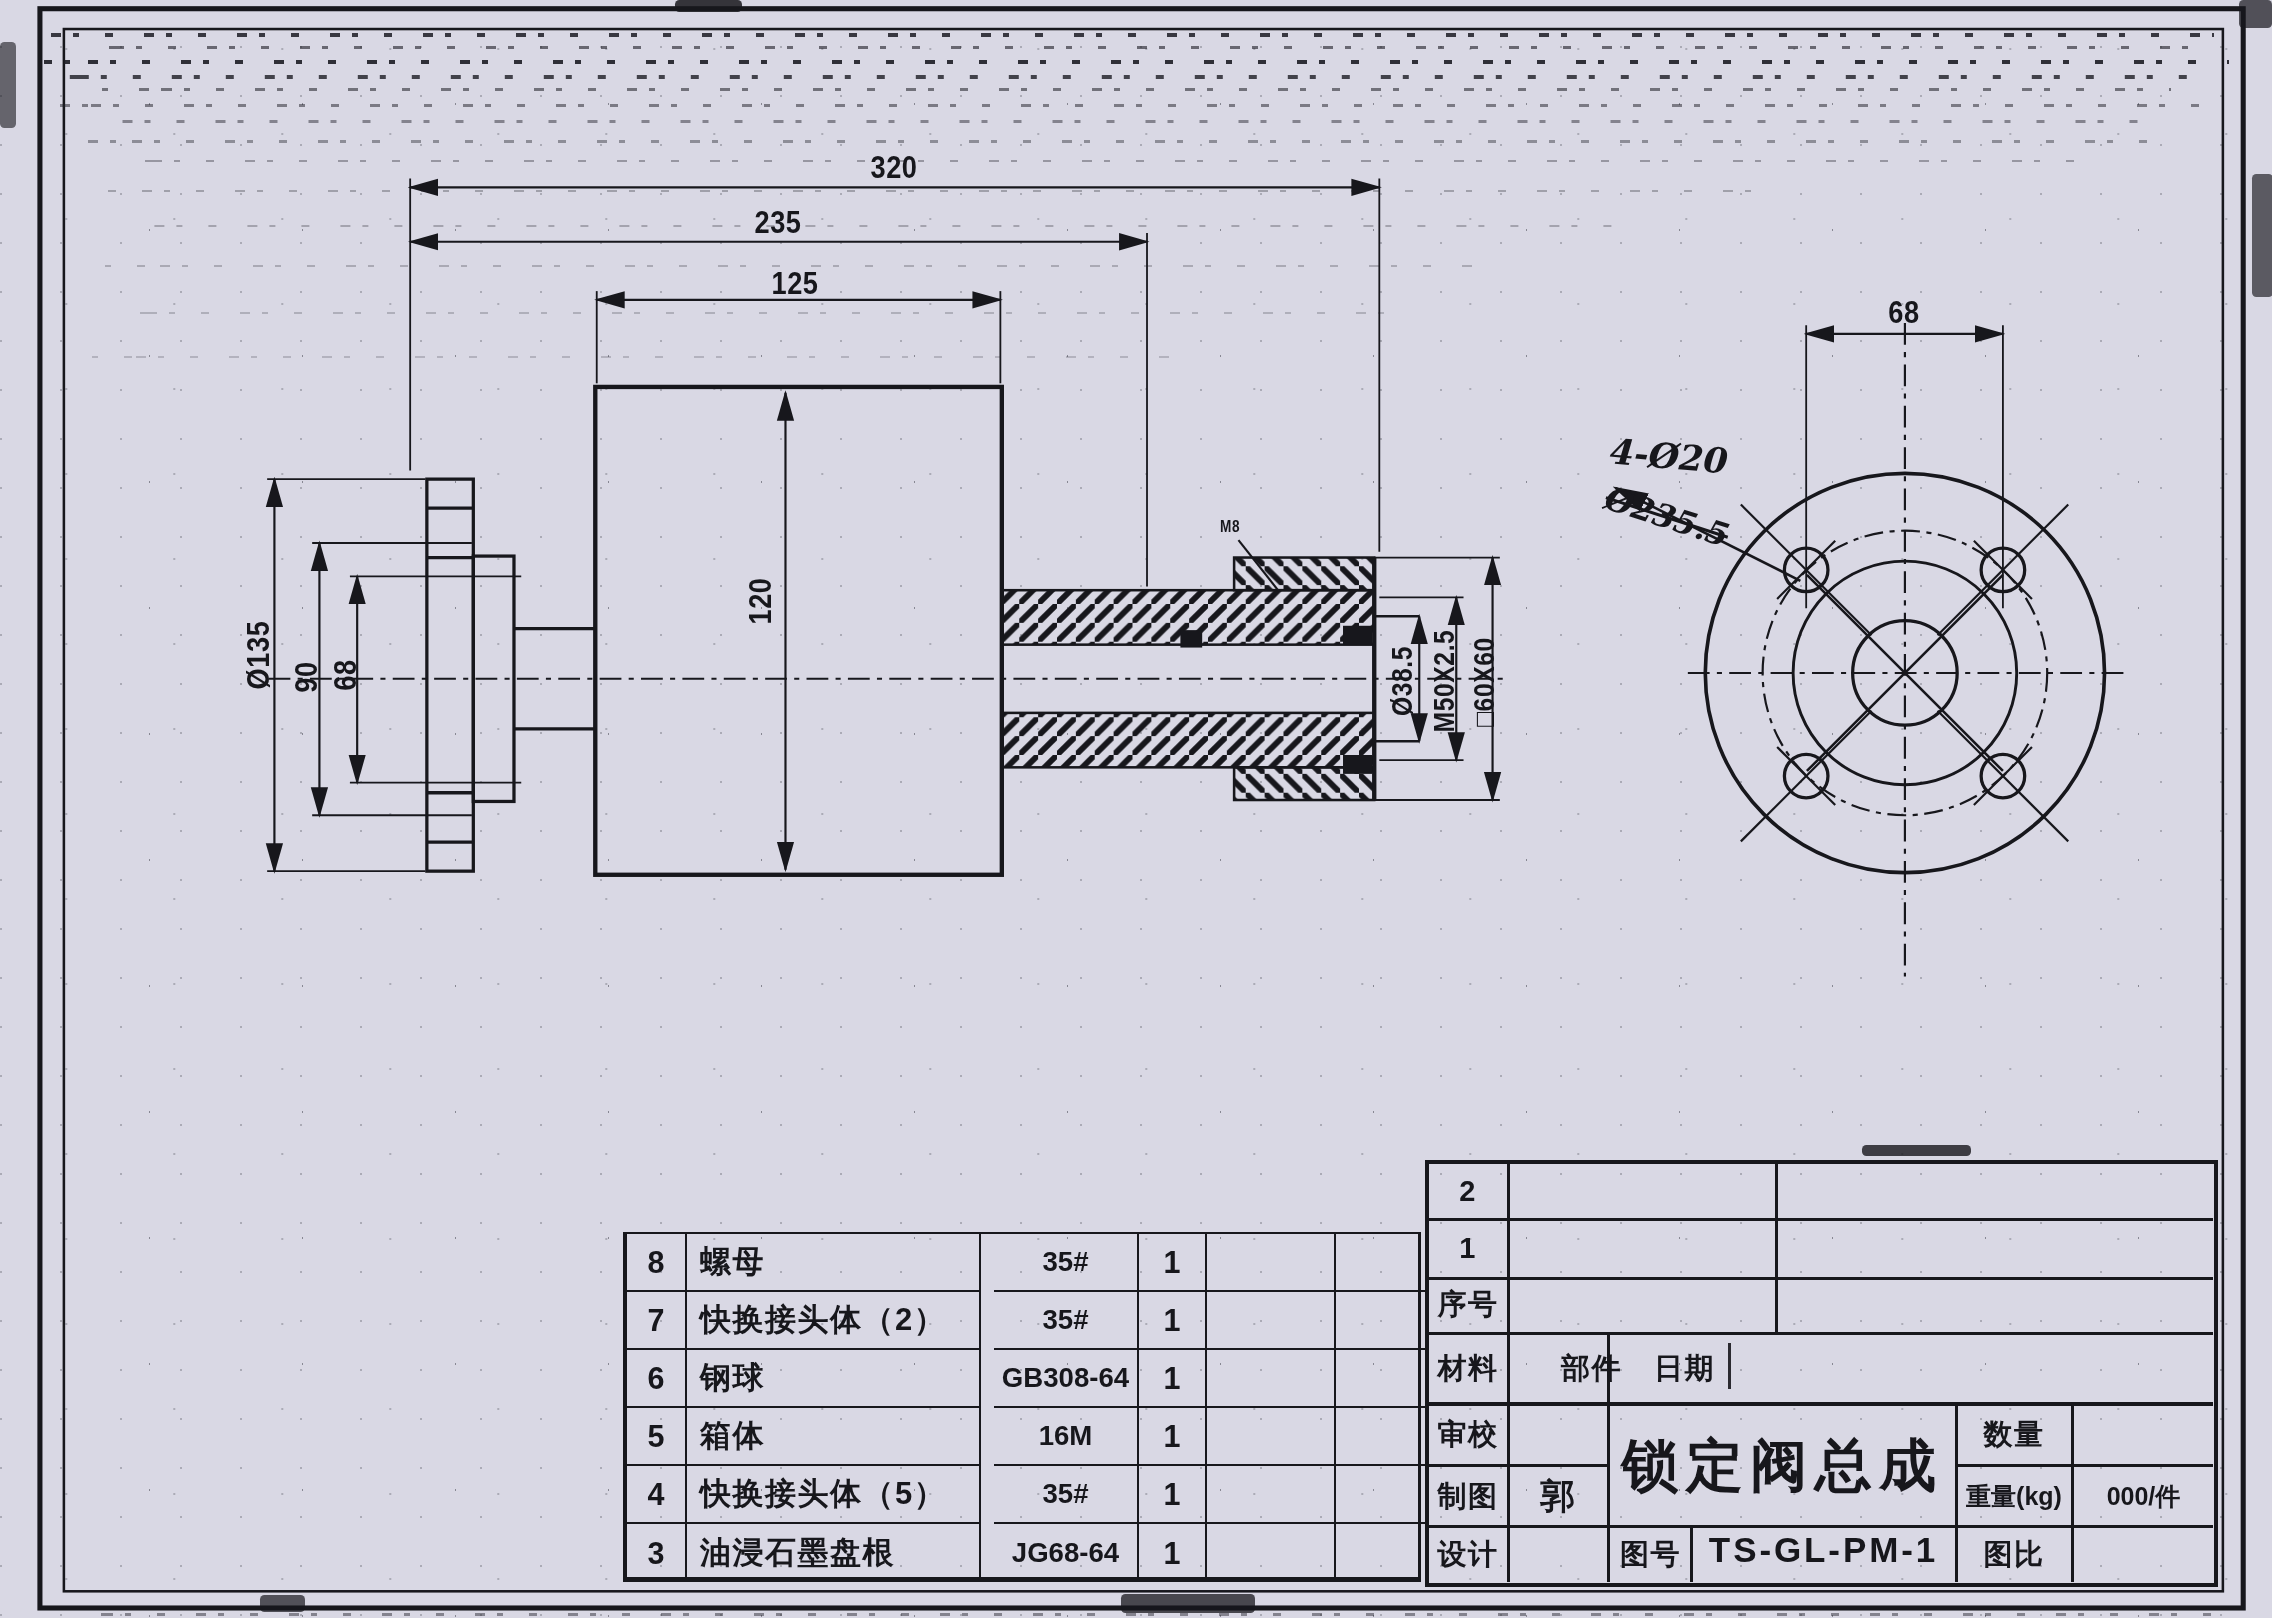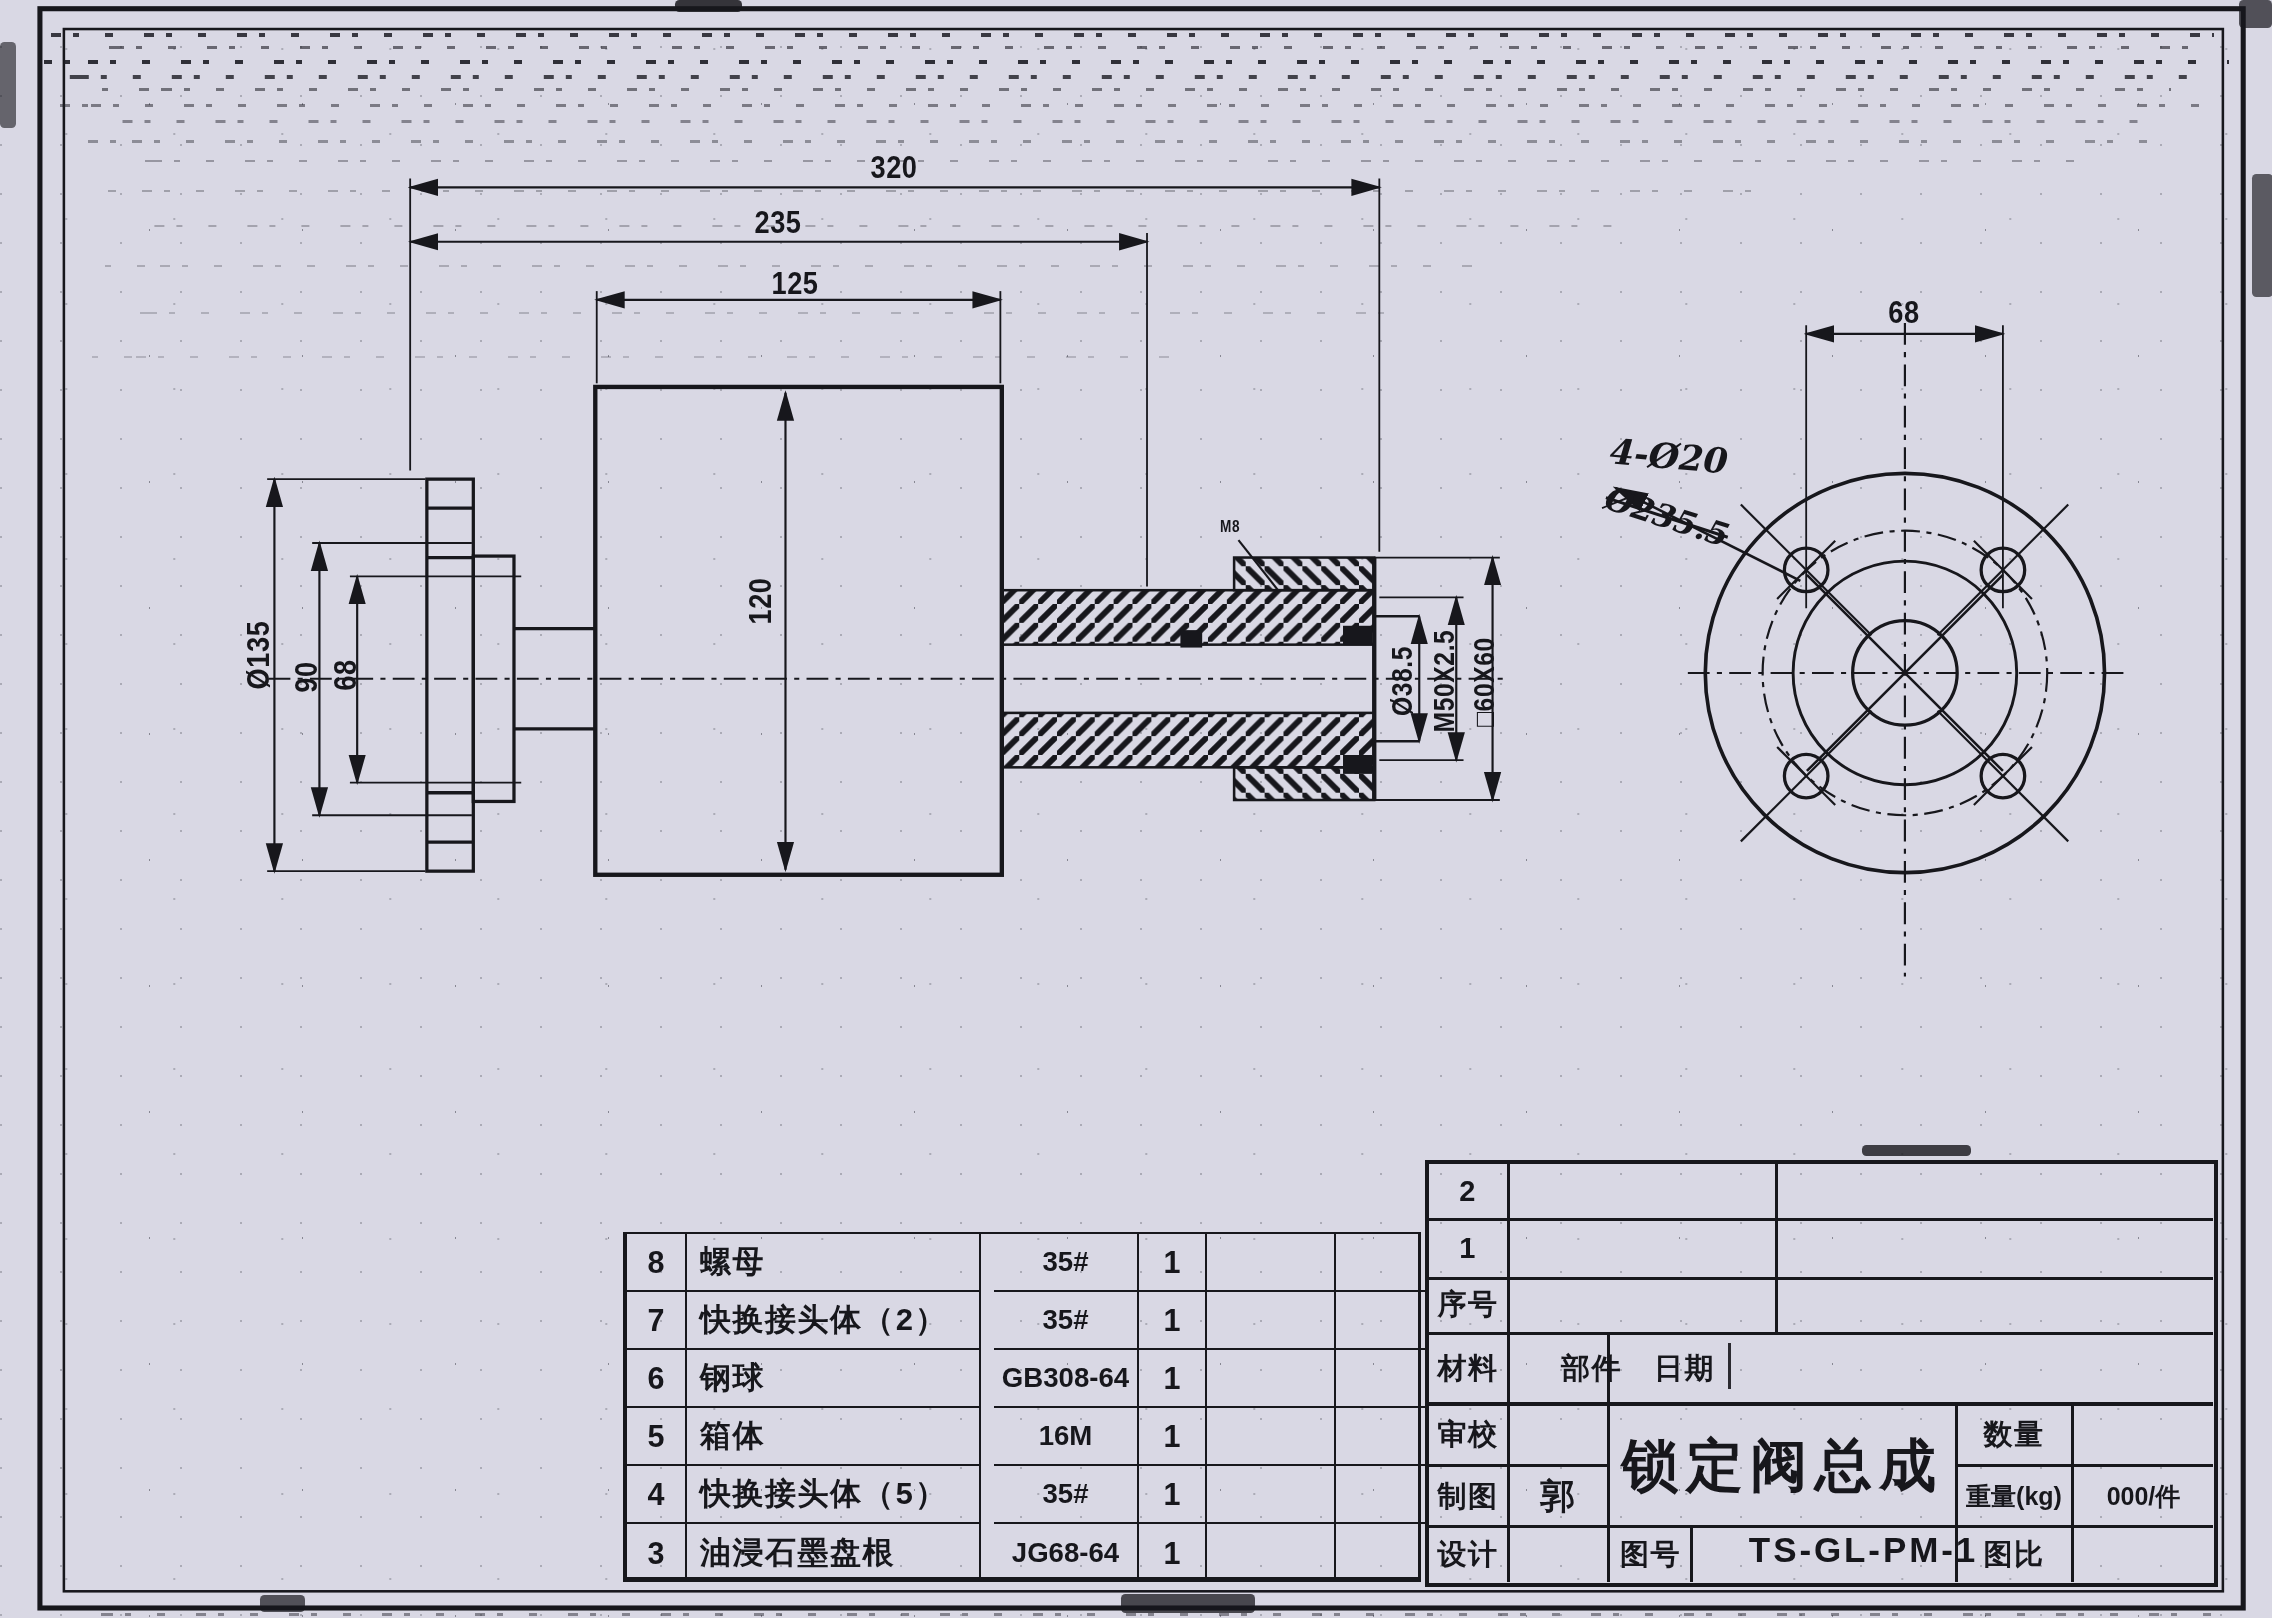--- a/index.html
+++ b/index.html
@@ -45,21 +45,21 @@
     grid-auto-rows:58px;
     border-top:2.9px solid #17171c;border-left:4.4px solid #17171c;
     border-right:3.6px solid #17171c;border-bottom:5.8px solid #17171c;
     box-sizing:border-box;background:transparent;
   }
   .parts .c{
     border-right:2.9px solid #17171c;border-bottom:2.9px solid #17171c;
     display:flex;align-items:center;justify-content:center;
     font-weight:700;font-size:30.5px;box-sizing:border-box;overflow:hidden;
   }
-  .parts .c.name{justify-content:flex-start;padding-left:13px;font-size:31px;letter-spacing:1.5px;font-family:Liberation Mono, monospace;}
+  .parts .c.name{justify-content:flex-start;padding-left:13px;font-size:31px;letter-spacing:1.5px;}
   .parts .c.spec{font-size:27.6px;letter-spacing:0;margin-left:13px;}
   .parts .c:nth-child(6n){border-right:none;}
   .parts .c.lastrow{border-bottom:none;}
   
   .tb{position:absolute;left:1425px;top:1160px;width:793px;height:427px;
       border:4.4px solid #17171c;box-sizing:border-box;}
   .tb .vl,.tb .hl{position:absolute;background:#17171c;}
   .tb .cell{
     position:absolute;display:flex;align-items:center;justify-content:center;
     font-weight:700;font-size:29px;white-space:nowrap;letter-spacing:1.5px;
@@ -269,21 +269,21 @@
     <div class="cell" style="left:0;top:115px;width:78px;height:52px;">序号</div>
     <div class="cell" style="left:0;top:171px;width:78px;height:68px;">材料</div>
     <div class="cell" style="left:81px;top:171px;width:97px;height:68px;padding-left:33px;">部件</div>
     <div class="cell" style="left:181px;top:171px;width:109px;height:68px;margin-left:20px;">日期</div>
     <div class="cell" style="left:0;top:242px;width:78px;height:58px;">审校</div>
     <div class="cell" style="left:0;top:303px;width:78px;height:59px;">制图</div>
     <div class="cell" style="left:81px;top:303px;width:97px;height:59px;font-size:35px;">郭</div>
     <div class="cell" style="left:0;top:364px;width:78px;height:54px;">设计</div>
     <div class="cell big" style="left:181px;top:242px;width:345px;height:120px;">锁定阀总成</div>
     <div class="cell" style="left:181px;top:364px;width:81px;height:54px;">图号</div>
-    <div class="cell mono" style="left:264px;top:364px;width:261px;height:44px;padding-left:40px;">TS-GL-PM-1</div>
+    <div class="cell mono" style="left:264px;top:364px;width:261px;height:44px;">TS-GL-PM-1</div>
     <div class="cell" style="left:528px;top:242px;width:114px;height:58px;">数量</div>
     <div class="cell sm" style="left:528px;top:303px;width:114px;height:59px;">重量(kg)</div>
     <div class="cell sm" style="left:645px;top:303px;width:139px;height:59px;">000/件</div>
     <div class="cell" style="left:528px;top:364px;width:114px;height:54px;">图比</div>
   </div>
 
   <div class="nz" style="left:51px;top:33px;width:2163px;height:3.6px;opacity:.85;"></div>
   <div class="nz" style="left:87px;top:46px;width:2105px;height:2.9px;opacity:.6;background-position:27px 0;"></div>
   <div class="nz" style="left:44px;top:60px;width:2185px;height:4.4px;opacity:.9;background-position:44px 0;"></div>
   <div class="nz" style="left:65px;top:75px;width:2148px;height:3.6px;opacity:.8;background-position:13.8px 0;"></div>

